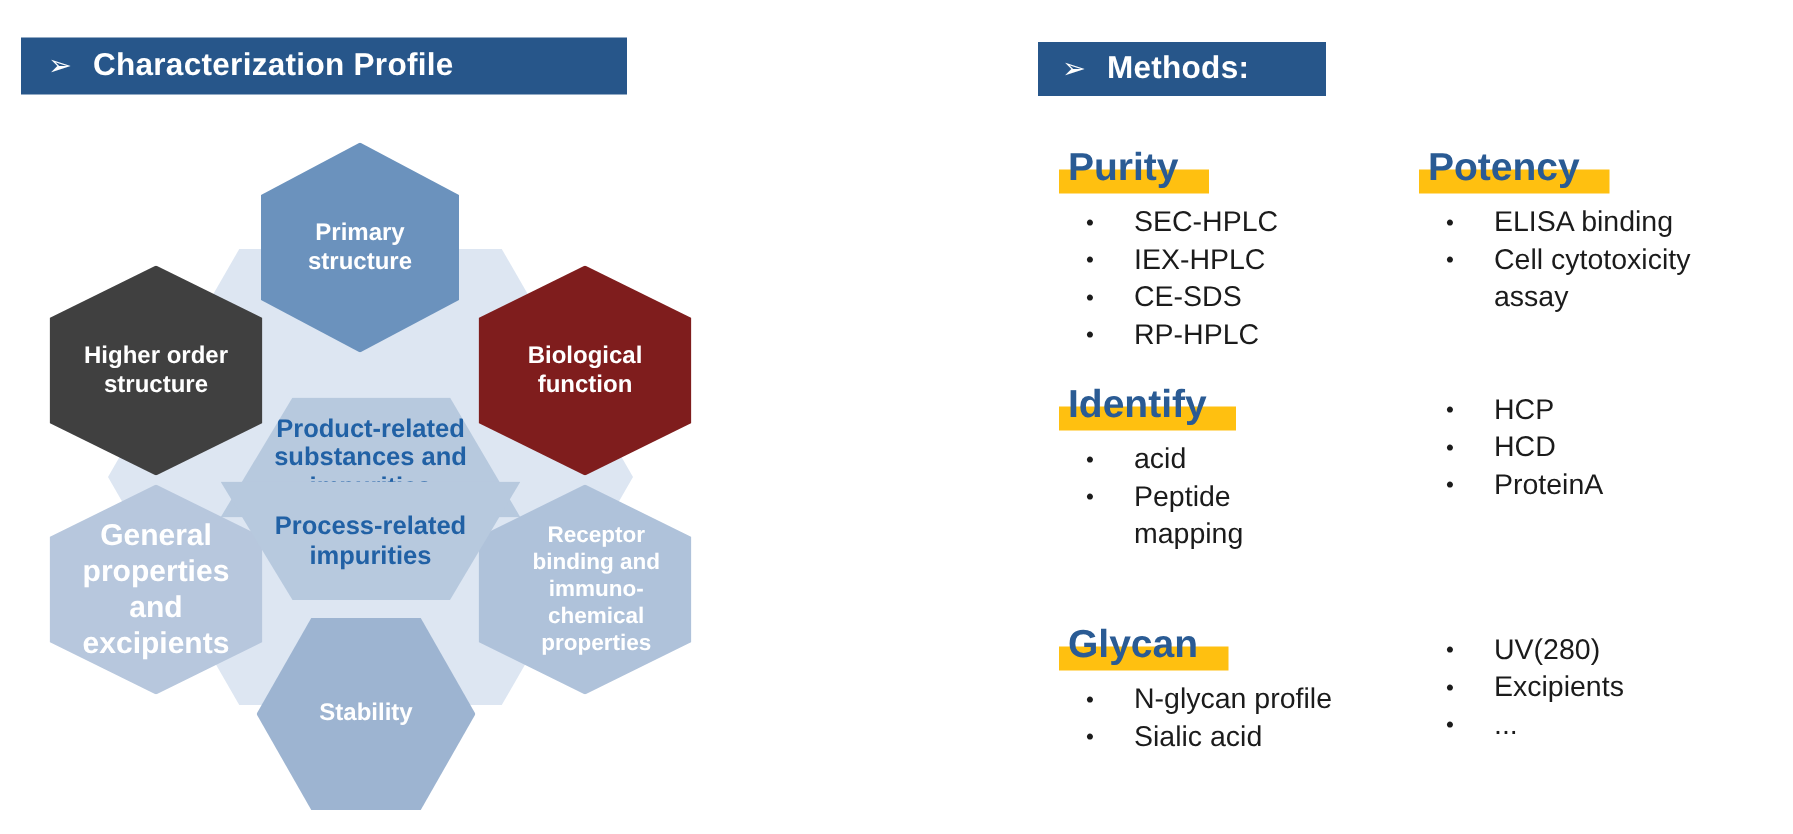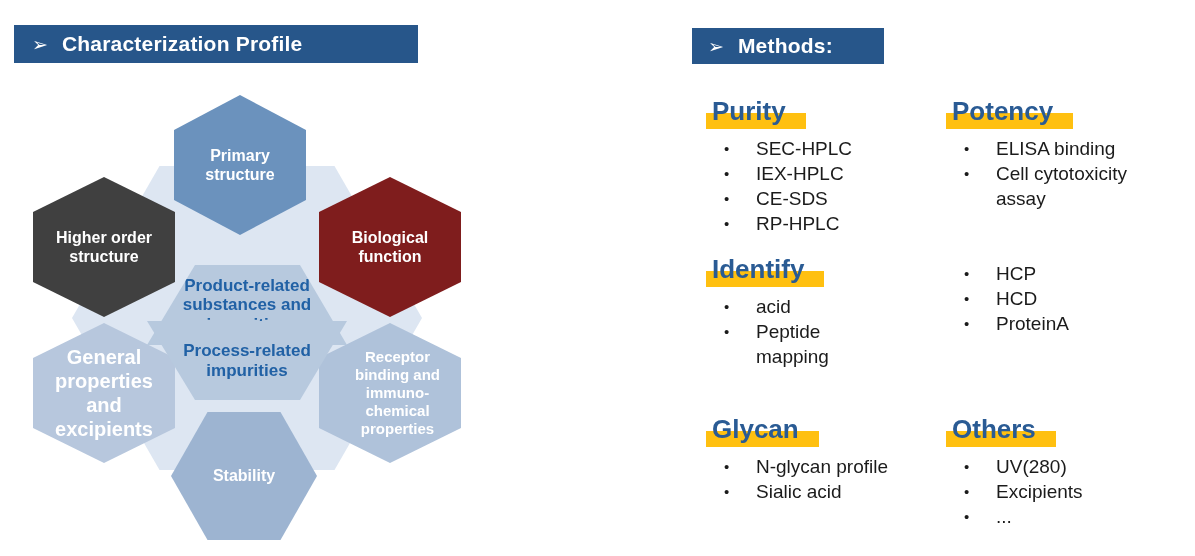--- a/index.html
+++ b/index.html
@@ -250,24 +250,20 @@
           <span class="li-text">N-glycan profile</span>
         </div>
       <div class="li">
           <span class="bullet">•</span>
           <span class="li-text">Sialic acid</span>
         </div>
     </div>
   </div>
 
   <div class="section sec-others">
-    <div class="sec-heading">
-      <span class="hl"></span>
-      <span class="hd-text">Others</span>
-    </div>
     <div class="sec-list">
       <div class="li">
           <span class="bullet">•</span>
           <span class="li-text">UV(280)</span>
         </div>
       <div class="li">
           <span class="bullet">•</span>
           <span class="li-text">Excipients</span>
         </div>
       <div class="li">

